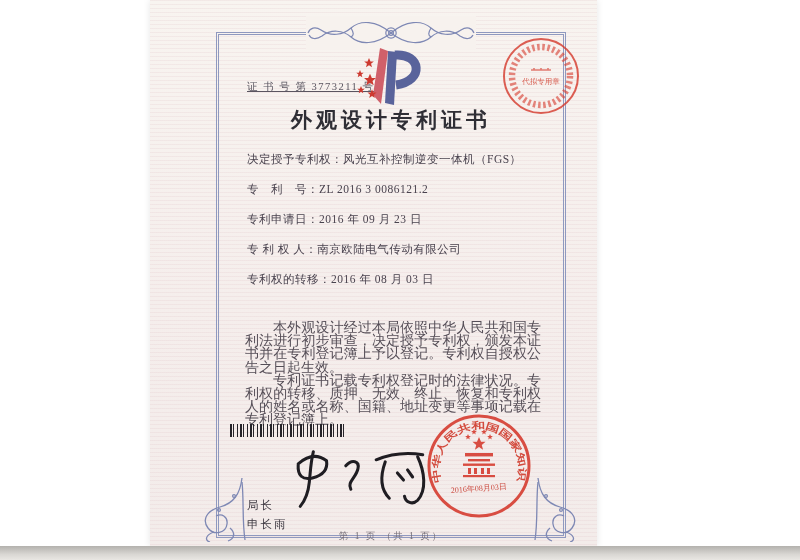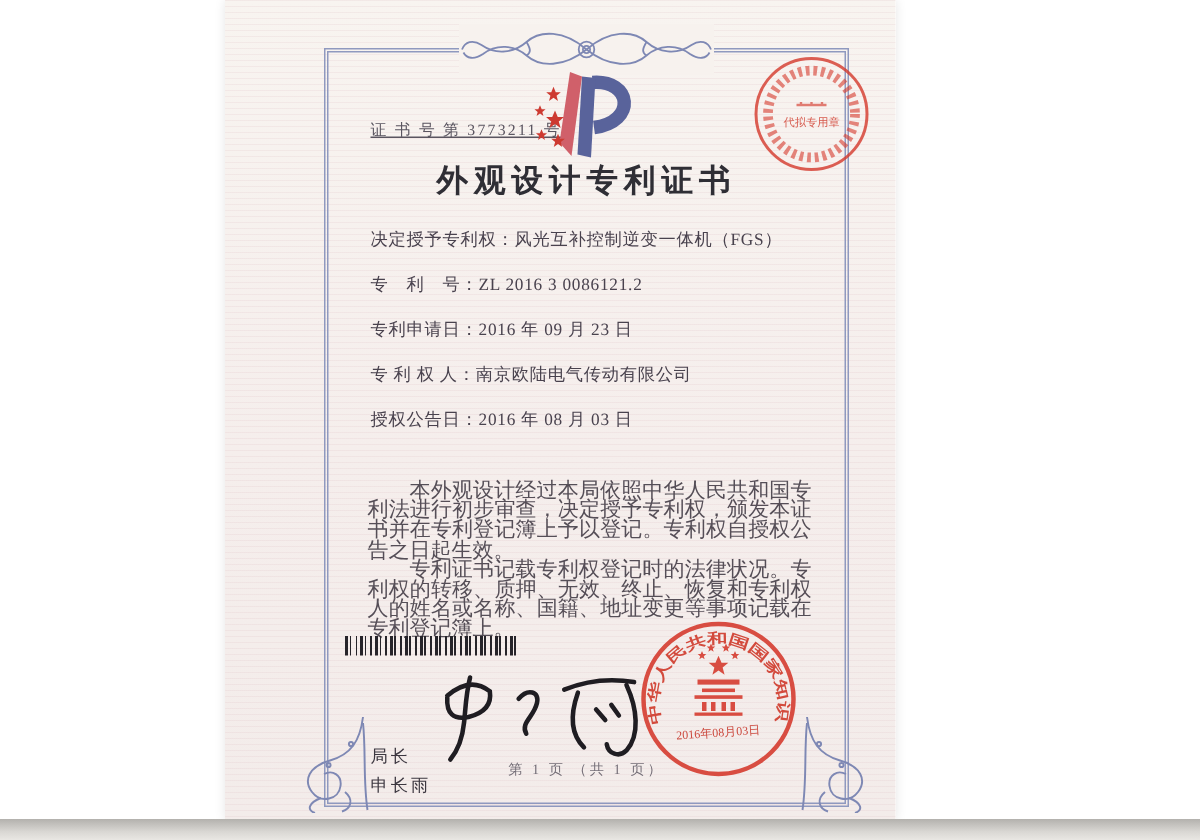--- a/index.html
+++ b/index.html
@@ -45,21 +45,21 @@
   .paras p{margin:0;text-indent:2em;}
   .barcode{
     position:absolute;left:80px;top:424px;width:114px;height:13px;
     background:repeating-linear-gradient(90deg,#26242a 0px,#26242a 2px,rgba(0,0,0,0) 2px,rgba(0,0,0,0) 3px,#26242a 3px,#26242a 4px,rgba(0,0,0,0) 4px,rgba(0,0,0,0) 7px,#26242a 7px,#26242a 8px,rgba(0,0,0,0) 8px,rgba(0,0,0,0) 10px);
   }
   .signer{position:absolute;left:97px;top:496px;font-size:11.5px;color:#3c3740;line-height:19px;letter-spacing:2px;}
   .signature{position:absolute;left:133px;top:441px;width:162px;height:72px;}
   .seal-main{position:absolute;left:276px;top:413px;width:106px;height:106px;opacity:0.88;}
   .seal-agency{position:absolute;left:351px;top:36px;width:80px;height:80px;opacity:0.80;}
   .page-footer{
-    position:absolute;left:66px;top:507px;width:350px;text-align:center;
+    position:absolute;left:66px;top:530px;width:350px;text-align:center;
     font-size:9.5px;letter-spacing:2px;color:#746e77;
   }
   .corner{position:absolute;width:54px;height:66px;}
   .corner.bl{left:44px;top:476px;}
   .corner.br{left:382px;top:476px;transform:scaleX(-1);}
 </style>
 </head>
 <body>
 
 <div class="photo">
@@ -127,21 +127,21 @@
     <div class="field">
       <span class="flabel">专　利　号：</span><span class="fvalue">ZL 2016 3 0086121.2</span>
     </div>
     <div class="field">
       <span class="flabel">专利申请日：</span><span class="fvalue">2016 年 09 月 23 日</span>
     </div>
     <div class="field">
       <span class="flabel">专 利 权 人：</span><span class="fvalue">南京欧陆电气传动有限公司</span>
     </div>
     <div class="field">
-      <span class="flabel">授权公告日：</span><span class="fvalue">2016 年 08 月 03 日</span>
+      <span class="flabel">专利权的转移：</span><span class="fvalue">2016 年 08 月 03 日</span>
     </div>
   </div>
 
   <div class="paras">
     <p>本外观设计经过本局依照中华人民共和国专利法进行初步审查，决定授予专利权，颁发本证书并在专利登记簿上予以登记。专利权自授权公告之日起生效。</p>
     <p>专利证书记载专利权登记时的法律状况。专利权的转移、质押、无效、终止、恢复和专利权人的姓名或名称、国籍、地址变更等事项记载在专利登记簿上。</p>
   </div>
 
   <div class="barcode"></div>
 

